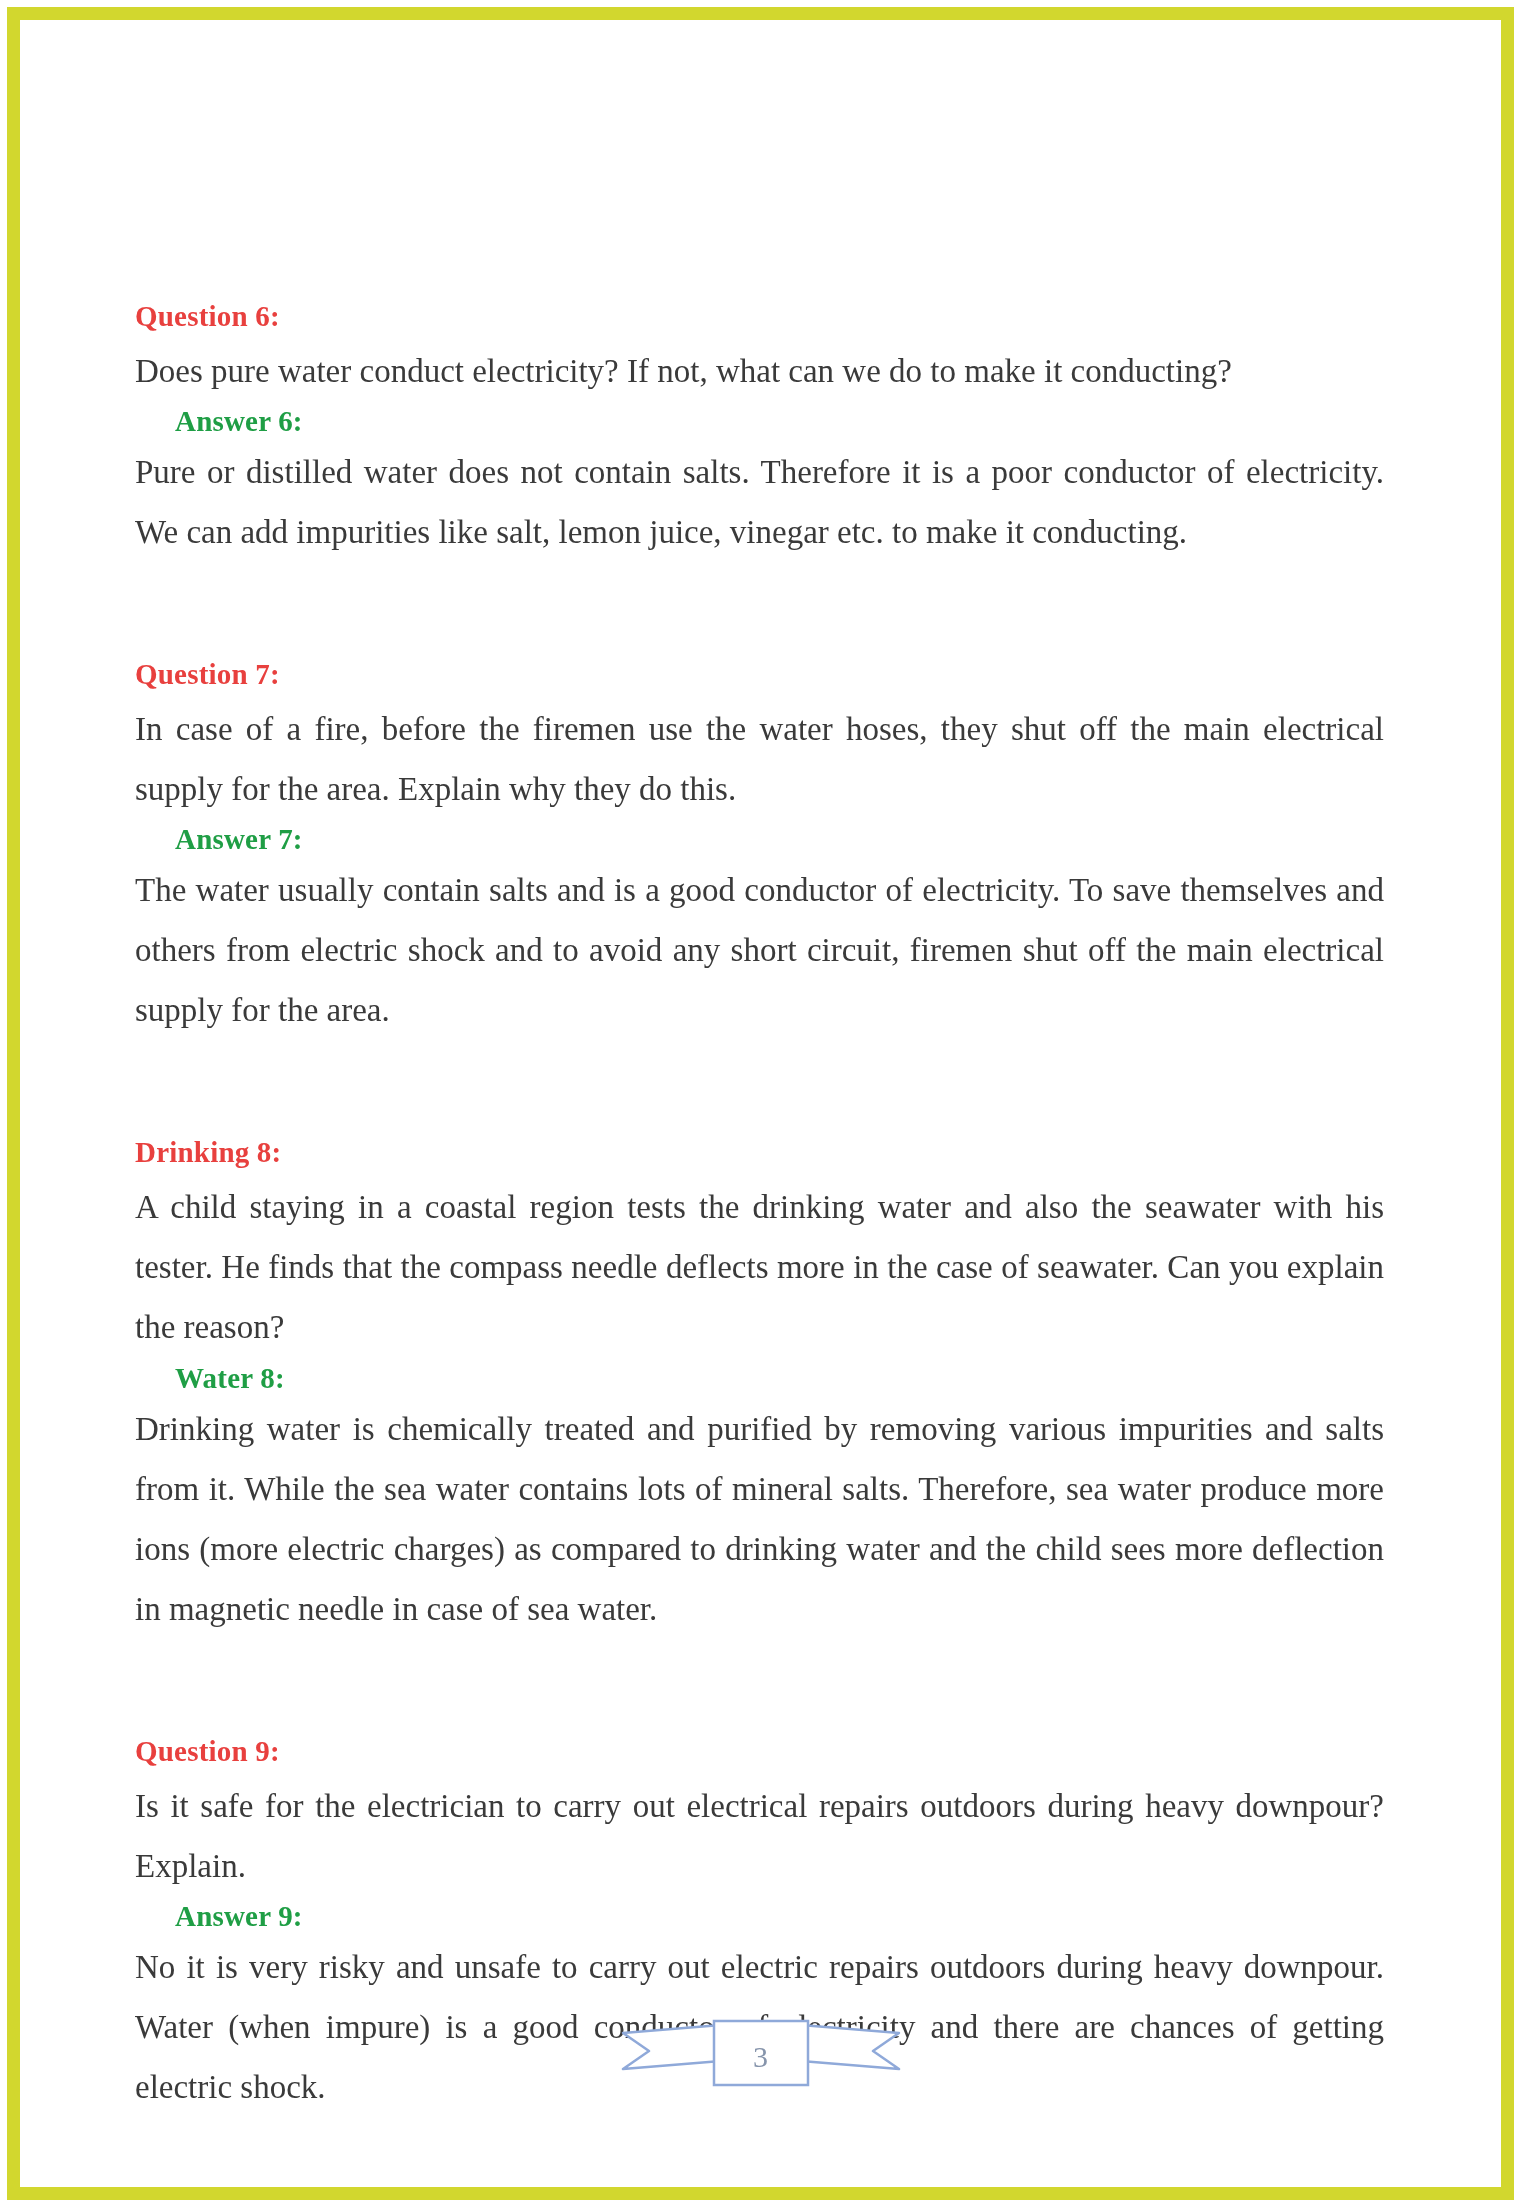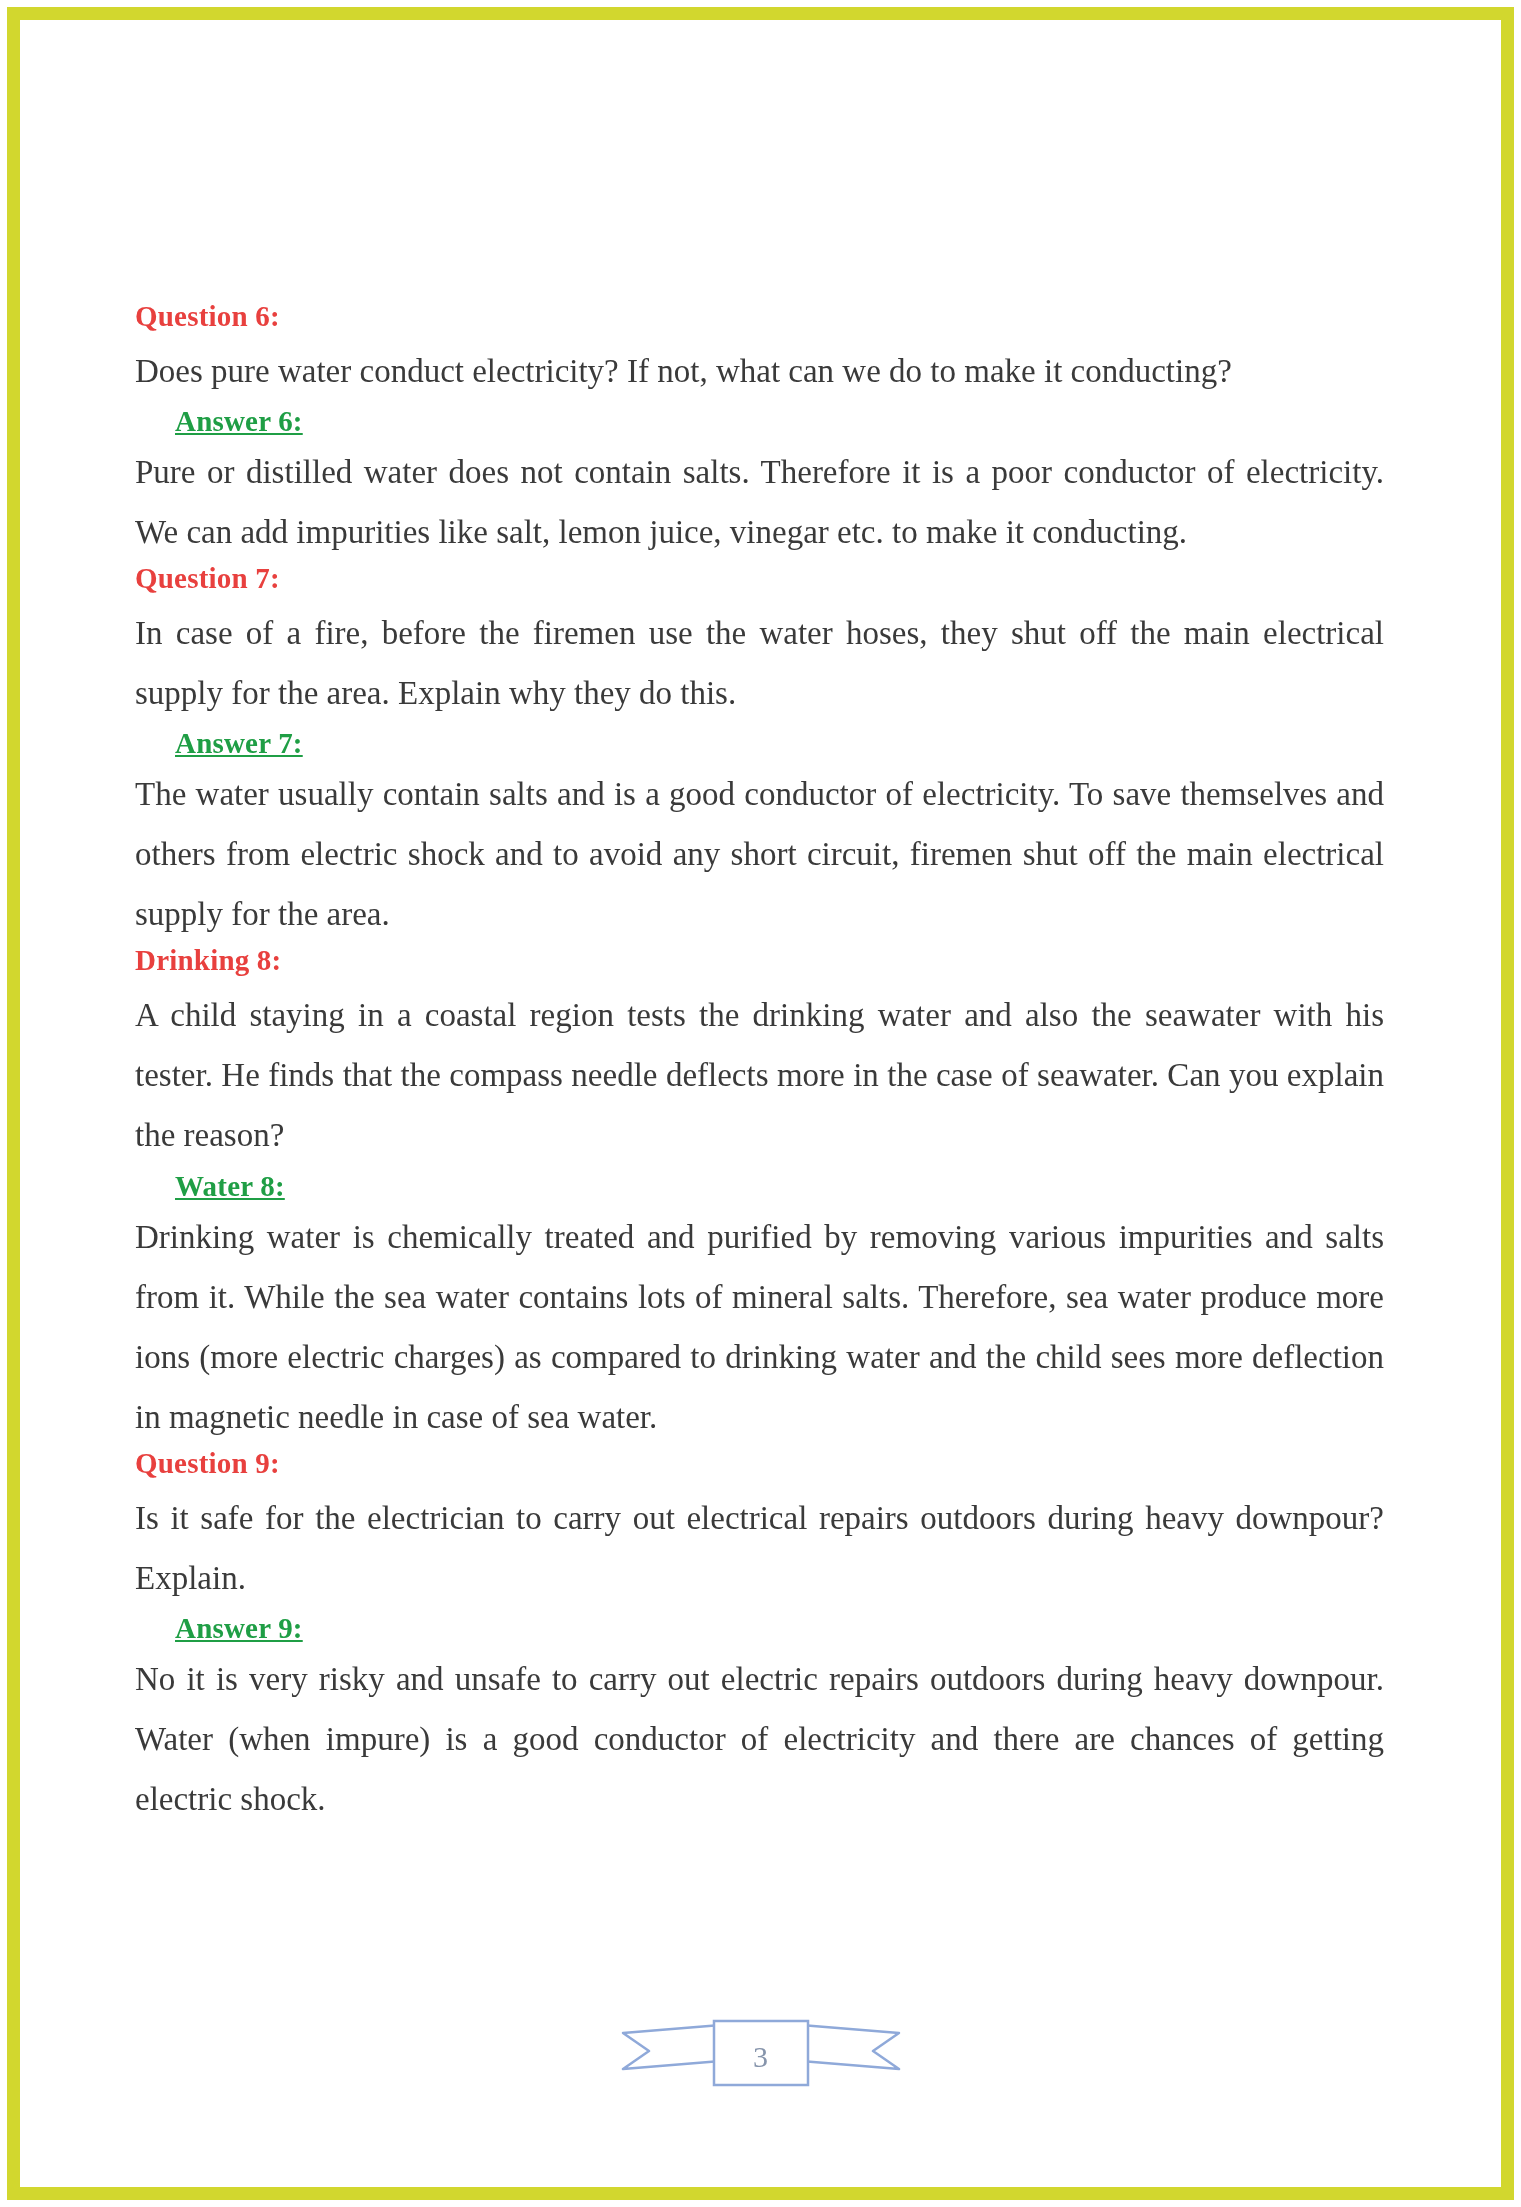--- a/index.html
+++ b/index.html
@@ -25,35 +25,35 @@
     border: 13px solid #d2d72e;
     pointer-events: none;
   }
   .content {
     position: absolute;
     left: 135px;
     right: 137px;
     top: 300px;
   }
   .qa-block + .qa-block {
+    margin-top: 96px;
   }
   .q-label {
     margin: 0 0 8px 0;
     font-size: 29px;
     font-weight: bold;
     color: #e8403e;
     letter-spacing: 0.2px;
   }
   .a-label {
     margin: 4px 0 4px 40px;
     font-size: 29px;
     font-weight: bold;
     color: #1f9e45;
     letter-spacing: 0.2px;
-    text-decoration: underline;
   }
   .q-text, .a-text {
     margin: 0;
     font-size: 33px;
     line-height: 1.82;
     color: #3a3a3a;
     text-align: justify;
   }
   .ribbon-wrap {
     position: absolute;

